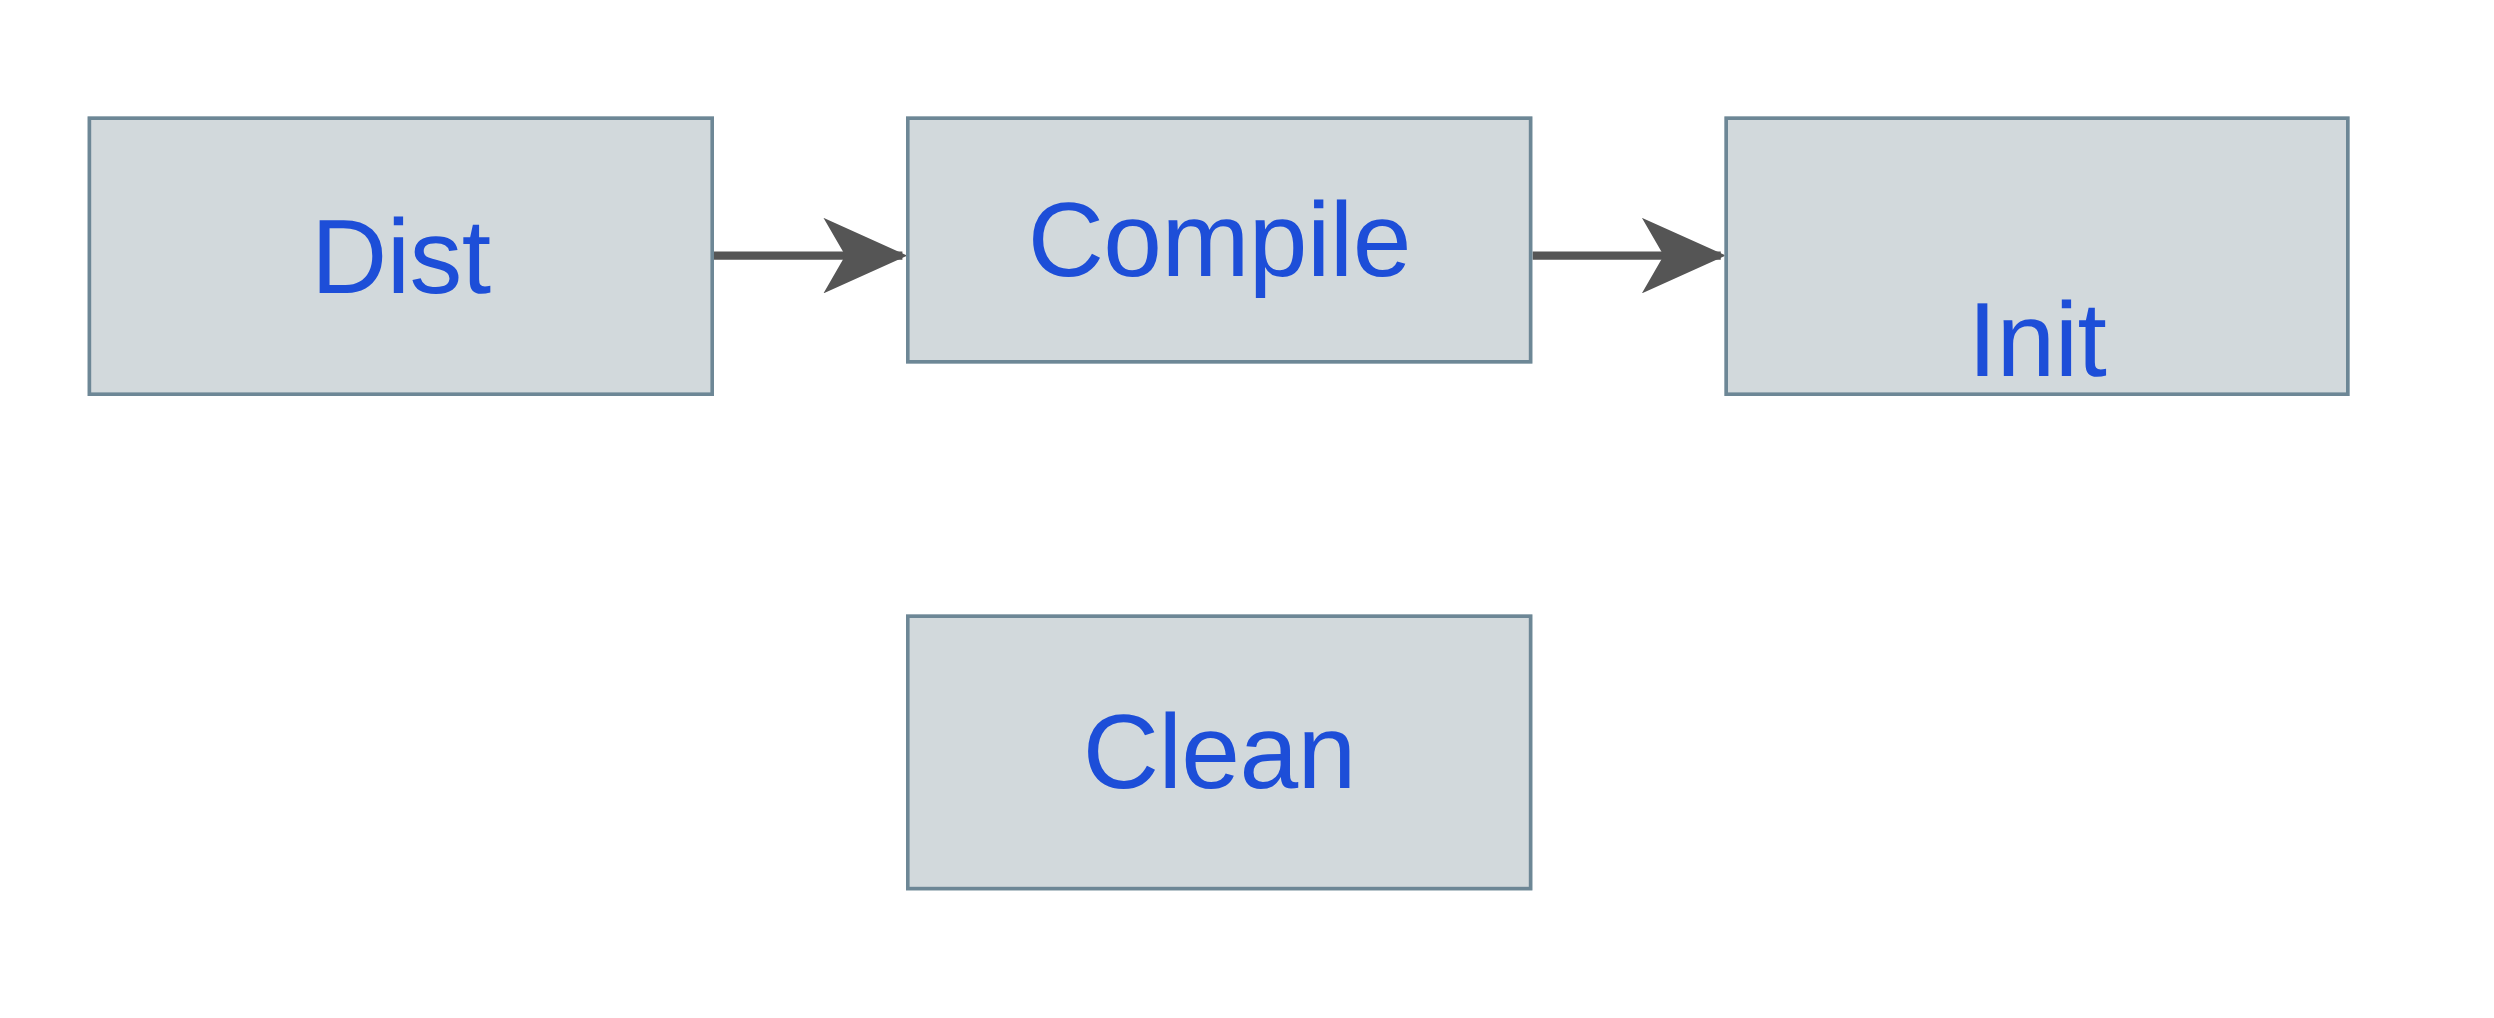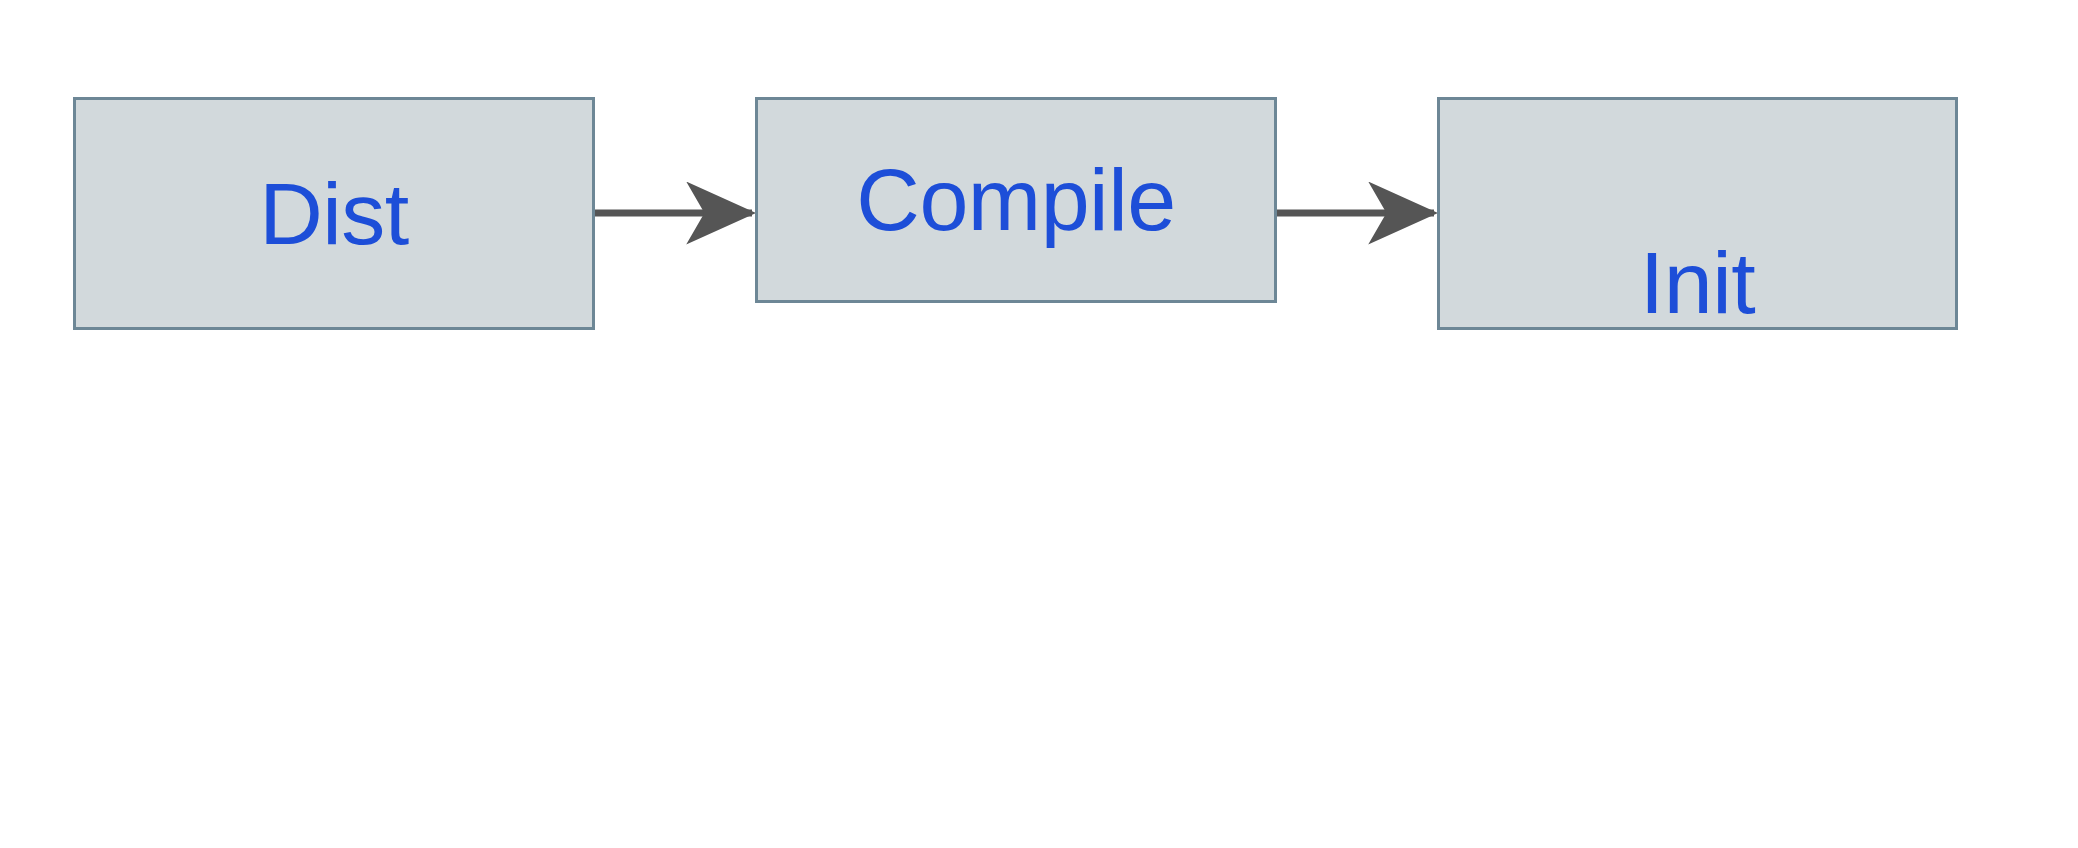--- a/index.html
+++ b/index.html
@@ -75,14 +75,17 @@
   </div>
 
   <div class="node" id="node-compile" style="left:755px; top:97px; width:522px; height:206px;">
     <span class="node-label">Compile</span>
   </div>
 
   <div class="node" id="node-init" style="left:1437px; top:97px; width:521px; height:233px;align-items:flex-end;">
     <span class="node-label">Init</span>
   </div>
 
+  <div class="node" id="node-clean" style="left:755px; top:512px; width:522px; height:230px;">
+    <span class="node-label">Clean</span>
+  </div>
 
 </div>
 
 </body></html>

